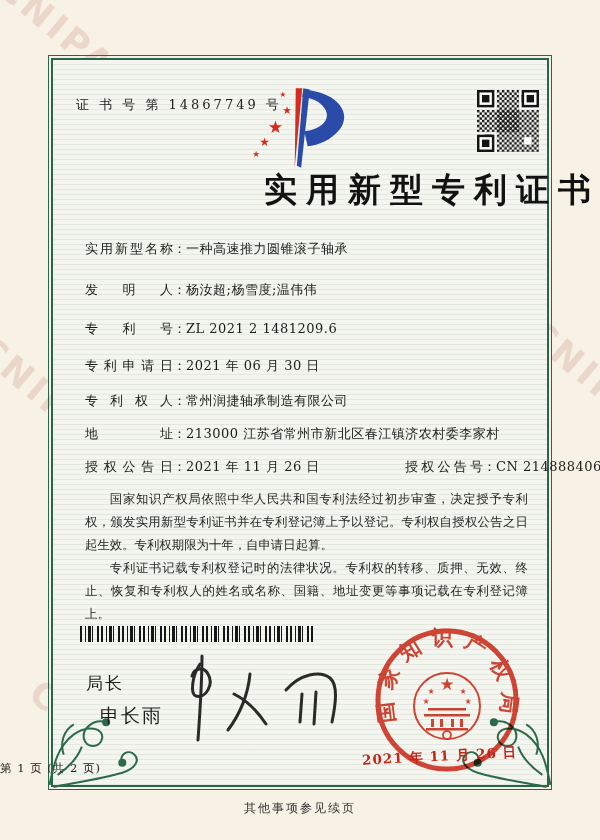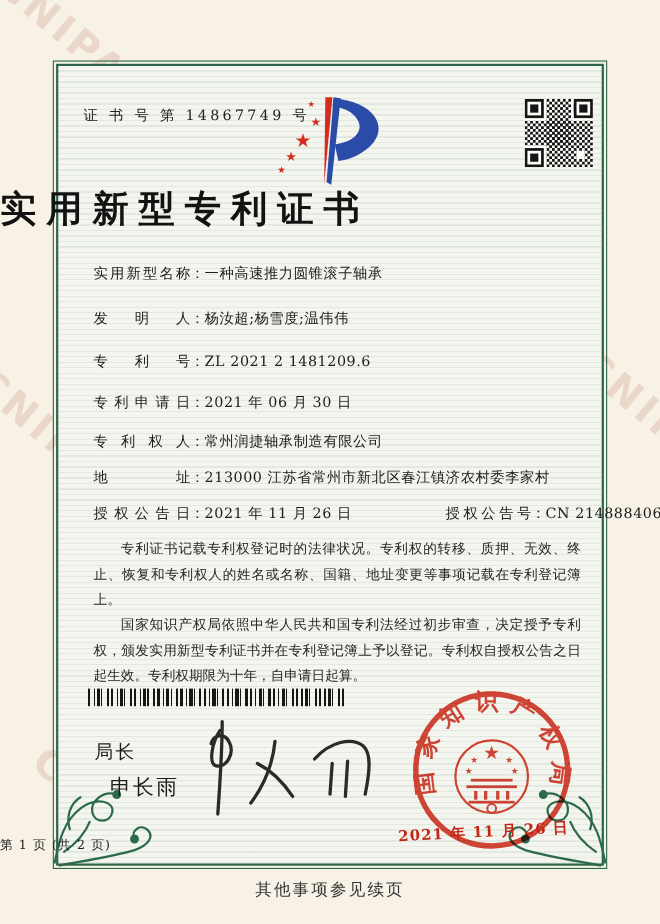--- a/index.html
+++ b/index.html
@@ -29,21 +29,21 @@
       transparent 1px, transparent 5px);
   }
   .flourish{position:absolute;width:104px;height:96px;}
   
   .cert-no{
     position:absolute;left:76px;top:96px;font-size:13px;letter-spacing:3px;color:#222;
   }
   .logo{position:absolute;left:243px;top:84px;width:112px;height:86px;}
   .qr{position:absolute;left:477px;top:90px;width:62px;height:62px;}
   .title{
-    position:absolute;left:0;top:168px;width:600px;text-align:left;
+    position:absolute;left:0;top:168px;width:600px;text-align:right;
     font-size:33px;font-weight:bold;letter-spacing:9px;color:#121212;
   }
   
   .fields{position:absolute;left:85px;top:240px;width:440px;font-size:13px;}
   .frow{position:absolute;left:0;white-space:nowrap;}
   .flabel{
     display:inline-block;width:88px;text-align:justify;text-align-last:justify;
     vertical-align:bottom;
   }
   .flabel2{
@@ -76,21 +76,21 @@
   .signature{position:absolute;left:162px;top:650px;width:180px;height:95px;}
   
   .seal{position:absolute;left:372px;top:624px;width:150px;height:150px;opacity:0.93;mix-blend-mode:multiply;}
   .seal-date{
     position:absolute;left:362px;top:747px;width:180px;
     color:#c22619;font-size:13.5px;font-weight:bold;letter-spacing:1px;
     transform:rotate(-3deg);white-space:nowrap;
   }
   
   .page-no{position:absolute;left:0;top:761px;width:600px;font-size:11.5px;letter-spacing:1px;color:#222;}
-  .footer-note{position:absolute;left:0;top:800px;width:600px;text-align:center;font-size:15px;letter-spacing:2px;color:#333;}
+  .footer-note{position:absolute;left:0;top:800px;width:600px;text-align:center;font-size:12px;letter-spacing:2px;color:#333;}
 </style>
 </head>
 <body>
 
 <span class="wm" style="left:-14px;top:6px">CNIPA</span>
 <span class="wm" style="left:300px;top:96px;color:rgba(201,153,140,0.18)">CNIPA</span>
 <span class="wm" style="left:238px;top:206px;color:rgba(201,153,140,0.20)">CNIPA</span>
 <span class="wm" style="left:-34px;top:368px">CNIPA</span>
 <span class="wm" style="left:516px;top:352px">CNIPA</span>
 <span class="wm" style="left:18px;top:712px">CNIPA</span>
@@ -187,22 +187,22 @@
   </div>
   <div class="frow" style="top:218px;width:440px">
     <span class="flabel">授权公告日</span><span>：</span><span class="fval">2021 年 11 月 26 日</span>
     <span class="pair2">
       <span class="flabel2">授权公告号</span><span>：</span><span class="fval">CN 214888406 U</span>
     </span>
   </div>
 </div>
 
 <div class="paras">
+  <p>国家知识产权局依照中华人民共和国专利法经过初步审查，决定授予专利权，颁发实用新型专利证书并在专利登记簿上予以登记。专利权自授权公告之日起生效。专利权期限为十年，自申请日起算。</p>
   <p>专利证书记载专利权登记时的法律状况。专利权的转移、质押、无效、终止、恢复和专利权人的姓名或名称、国籍、地址变更等事项记载在专利登记簿上。</p>
-  <p>国家知识产权局依照中华人民共和国专利法经过初步审查，决定授予专利权，颁发实用新型专利证书并在专利登记簿上予以登记。专利权自授权公告之日起生效。专利权期限为十年，自申请日起算。</p>
 </div>
 
 <div class="barcode"></div>
 
 <div class="officer-title">局长</div>
 <div class="officer-name">申长雨</div>
 
 <svg class="signature" viewBox="0 0 180 95">
   <g fill="none" stroke="#2a2a28" stroke-width="3" stroke-linecap="round">
     <path d="M38,14 C30,26 28,44 34,46 C44,49 52,34 46,24 C42,16 32,18 30,26"></path>

